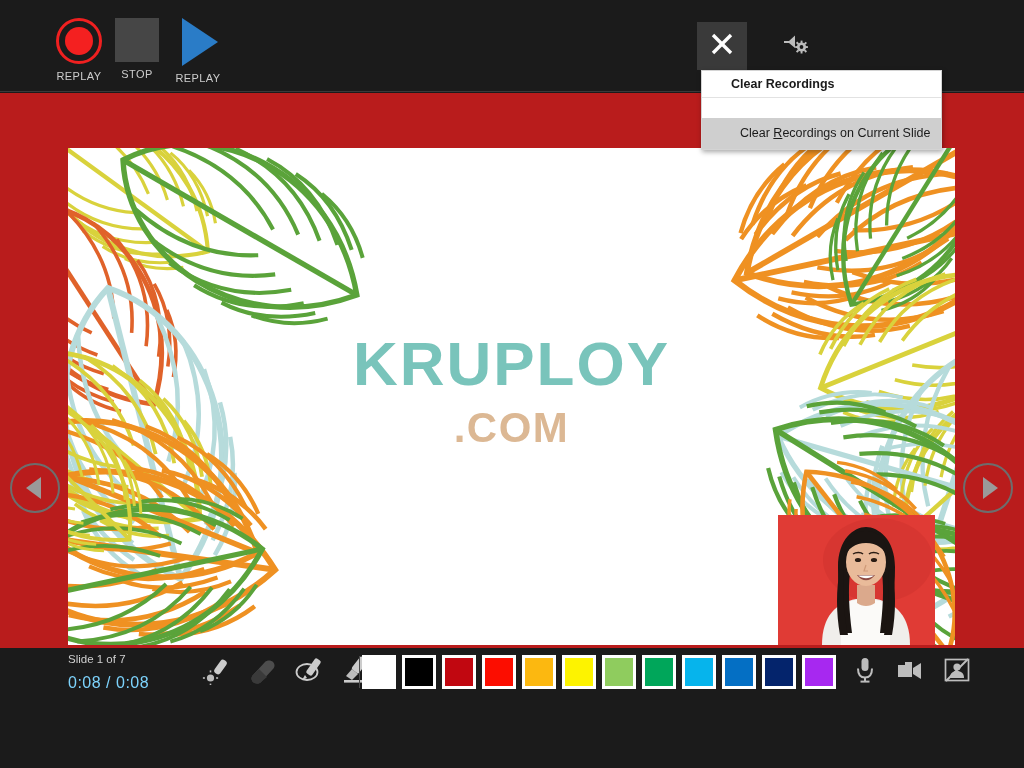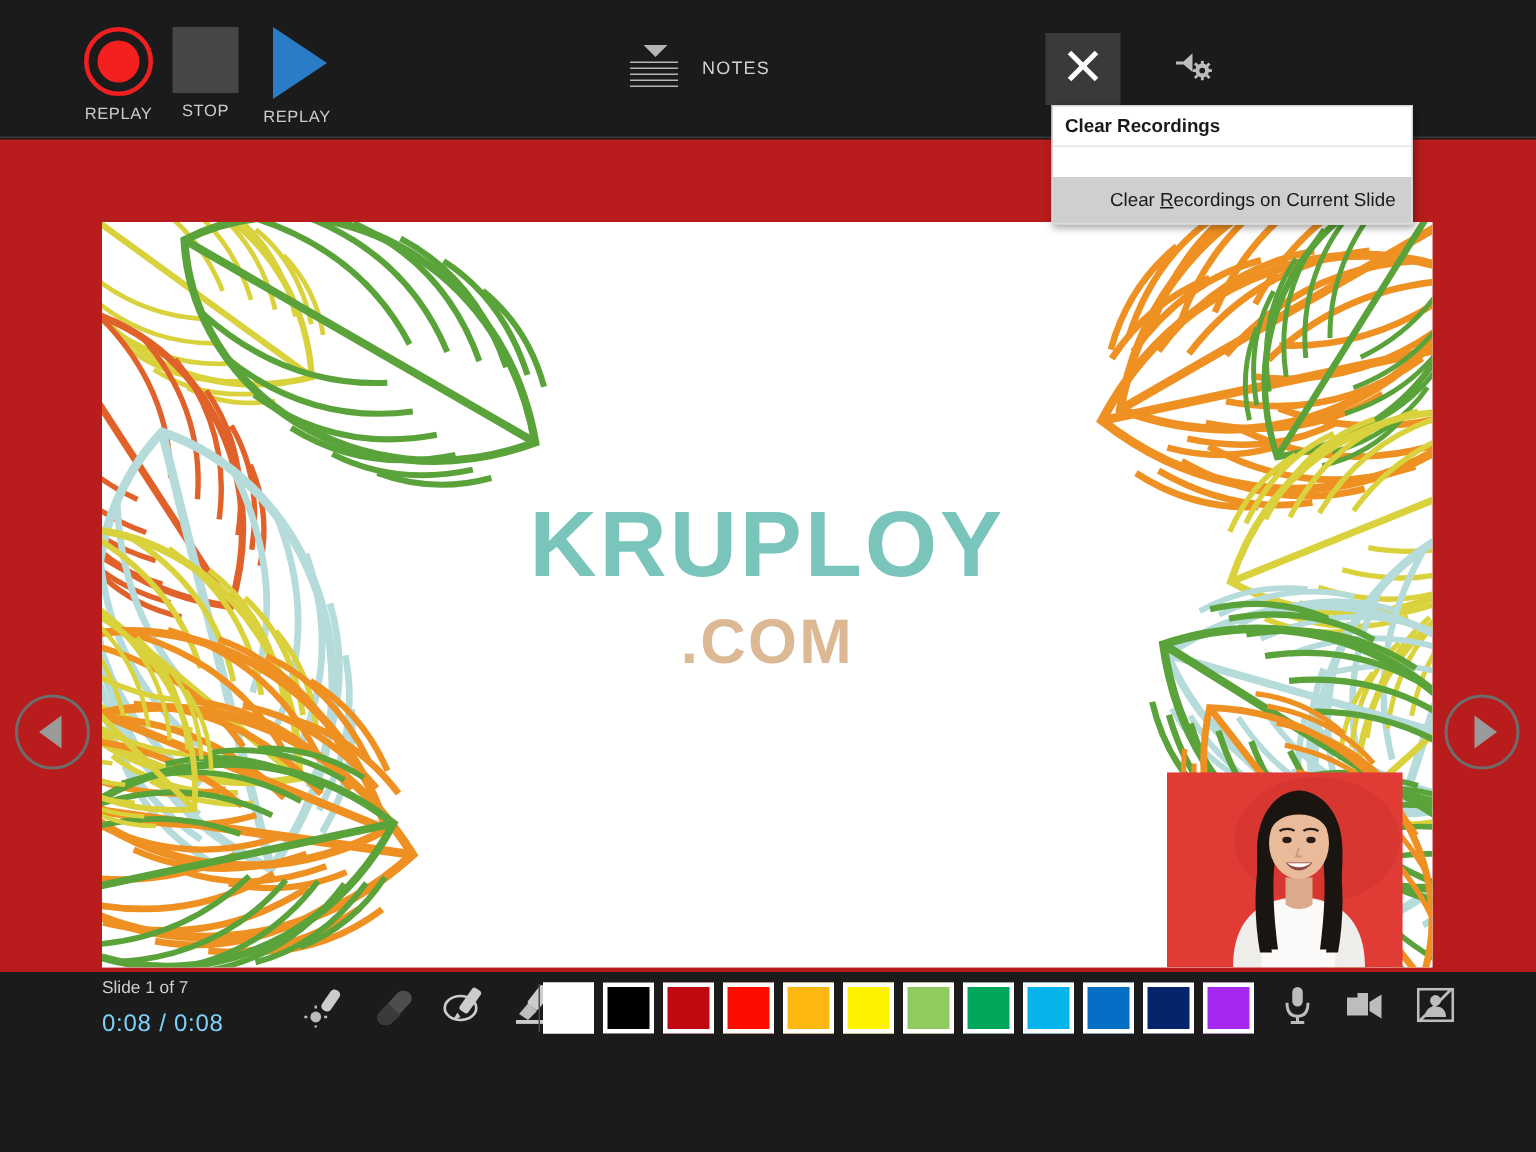--- a/index.html
+++ b/index.html
@@ -114,21 +114,21 @@
   #clear-menu {
     position: absolute; left: 701px; top: 70px;
     width: 241px;
     background: #ffffff;
     border: 1px solid #d4d4d4;
     box-shadow: 1px 2px 5px rgba(0,0,0,0.35);
     z-index: 40;
   }
   .menu-header {
     height: 27px; line-height: 27px;
-    padding-left: 8px;
+    padding-left: 29px;
     font-size: 12.5px; font-weight: bold; color: #1a1a1a;
     border-bottom: 1px solid #e2e2e2;
   }
   .menu-item {
     height: 31px; line-height: 31px;
     padding-left: 38px;
     font-size: 12.5px; color: #1a1a1a;
     white-space: nowrap;
   }
   .menu-item.hl { background: #cfcfcf; margin-top: 20px; }
@@ -277,33 +277,20 @@
     <div class="tb-btn" id="stop-btn">
       <div class="stop-square"></div>
       <div class="tb-label">STOP</div>
     </div>
 
     <div class="tb-btn" id="replay-btn">
       <div class="replay-tri"></div>
       <div class="tb-label">REPLAY</div>
     </div>
 
-    <div id="notes-btn">
-      <div class="notes-icon">
-        <div class="notes-tri"></div>
-        <div class="notes-lines">
-            <i></i>
-            <i></i>
-            <i></i>
-            <i></i>
-            <i></i>
-          </div>
-      </div>
-      <div id="notes-label">NOTES</div>
-    </div>
 
     <div id="clear-btn">
       <span>
         <svg width="26" height="26" viewBox="0 0 26 26">
           <line x1="4" y1="4" x2="22" y2="22" stroke="#ffffff" stroke-width="3.4"></line>
           <line x1="22" y1="4" x2="4" y2="22" stroke="#ffffff" stroke-width="3.4"></line>
         </svg>
       </span>
     </div>
 

